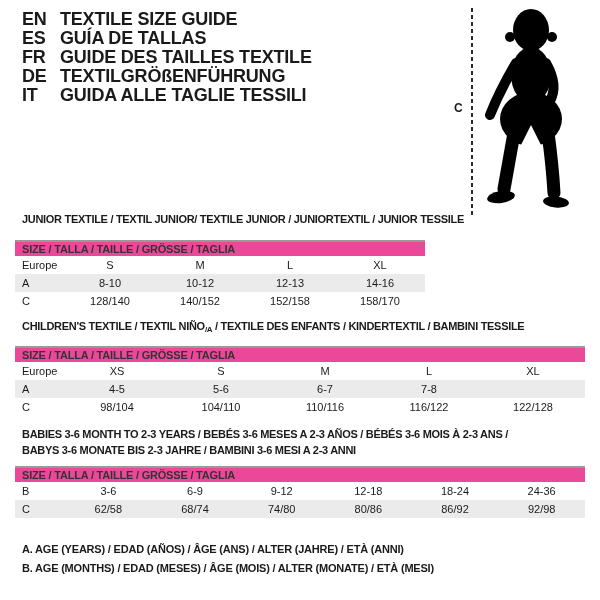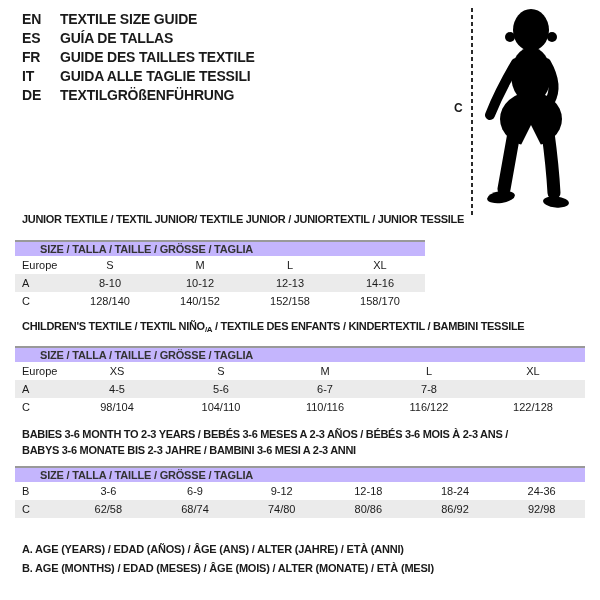--- a/index.html
+++ b/index.html
@@ -4,42 +4,42 @@
 <style>
   html,body { margin:0; padding:0; }
   body {
     width:600px; height:600px; background:#ffffff; position:relative;
     font-family:"Liberation Sans", sans-serif; color:#1a1a1a; overflow:hidden;
   }
   .abs { position:absolute; }
 
   
   .lang-block { left:22px; top:10px; }
-  .lang-row { display:flex; line-height:19px; font-size:14px; font-weight:bold; letter-spacing:-0.2px; }
+  .lang-row { display:flex; line-height:19px; font-size:18px; font-weight:bold; letter-spacing:-0.2px; }
   .lang-code { width:38px; }
 
   
   .figure { left:452px; top:5px; width:146px; height:212px; }
   .dash-line {
     position:absolute; left:19px; top:3px; width:2px; height:207px;
     background:repeating-linear-gradient(to bottom, #2a2a2a 0 4px, transparent 4px 7px);
   }
   .c-label { position:absolute; left:2px; top:96px; font-size:12px; font-weight:bold; }
   .baby-svg { position:absolute; left:24px; top:0; }
 
   
   .section-title { font-size:11px; font-weight:bold; letter-spacing:-0.3px; white-space:nowrap; line-height:13px; }
   .section-title .subsc { font-size:8px; vertical-align:-2px; }
   .two-line { line-height:16px; }
 
   
   .size-table { position:absolute; left:15px; font-size:11px; }
   .thead {
-    background:#c4b5fd; border-top:2px solid #999999; height:14px; line-height:14px;
-    padding-left:25px; font-weight:bold; color:#333333; letter-spacing:-0.2px;
+    background:#ec4899; border-top:2px solid #999999; height:14px; line-height:14px;
+    padding-left:7px; font-weight:bold; color:#333333; letter-spacing:-0.2px;
   }
   .trow { display:grid; height:18px; line-height:18px; }
   .cols4 { grid-template-columns:50px repeat(4,1fr); }
   .cols5 { grid-template-columns:50px repeat(5,1fr); }
   .cols6 { grid-template-columns:50px repeat(6,1fr); }
   .rlabel { padding-left:7px; text-align:left; }
   .cell { text-align:center; }
   .shaded { background:#ebebeb; }
 
   
@@ -55,26 +55,26 @@
   </div>
   <div class="lang-row">
     <span class="lang-code">ES</span>
     <span>GUÍA DE TALLAS</span>
   </div>
   <div class="lang-row">
     <span class="lang-code">FR</span>
     <span>GUIDE DES TAILLES TEXTILE</span>
   </div>
   <div class="lang-row">
+    <span class="lang-code">DE</span>
+    <span>TEXTILGRÖßENFÜHRUNG</span>
+  </div>
+  <div class="lang-row">
     <span class="lang-code">IT</span>
     <span>GUIDA ALLE TAGLIE TESSILI</span>
-  </div>
-  <div class="lang-row">
-    <span class="lang-code">DE</span>
-    <span>TEXTILGRÖßENFÜHRUNG</span>
   </div>
 </div>
 
 <div class="abs figure">
   <span class="c-label">C</span>
   <div class="dash-line"></div>
   <svg class="baby-svg" width="120" height="205" viewBox="0 0 120 205" aria-hidden="true">
     <g fill="#000000" stroke="none">
       <ellipse cx="55" cy="25" rx="18" ry="21"></ellipse>
       <circle cx="34" cy="32" r="5"></circle>

